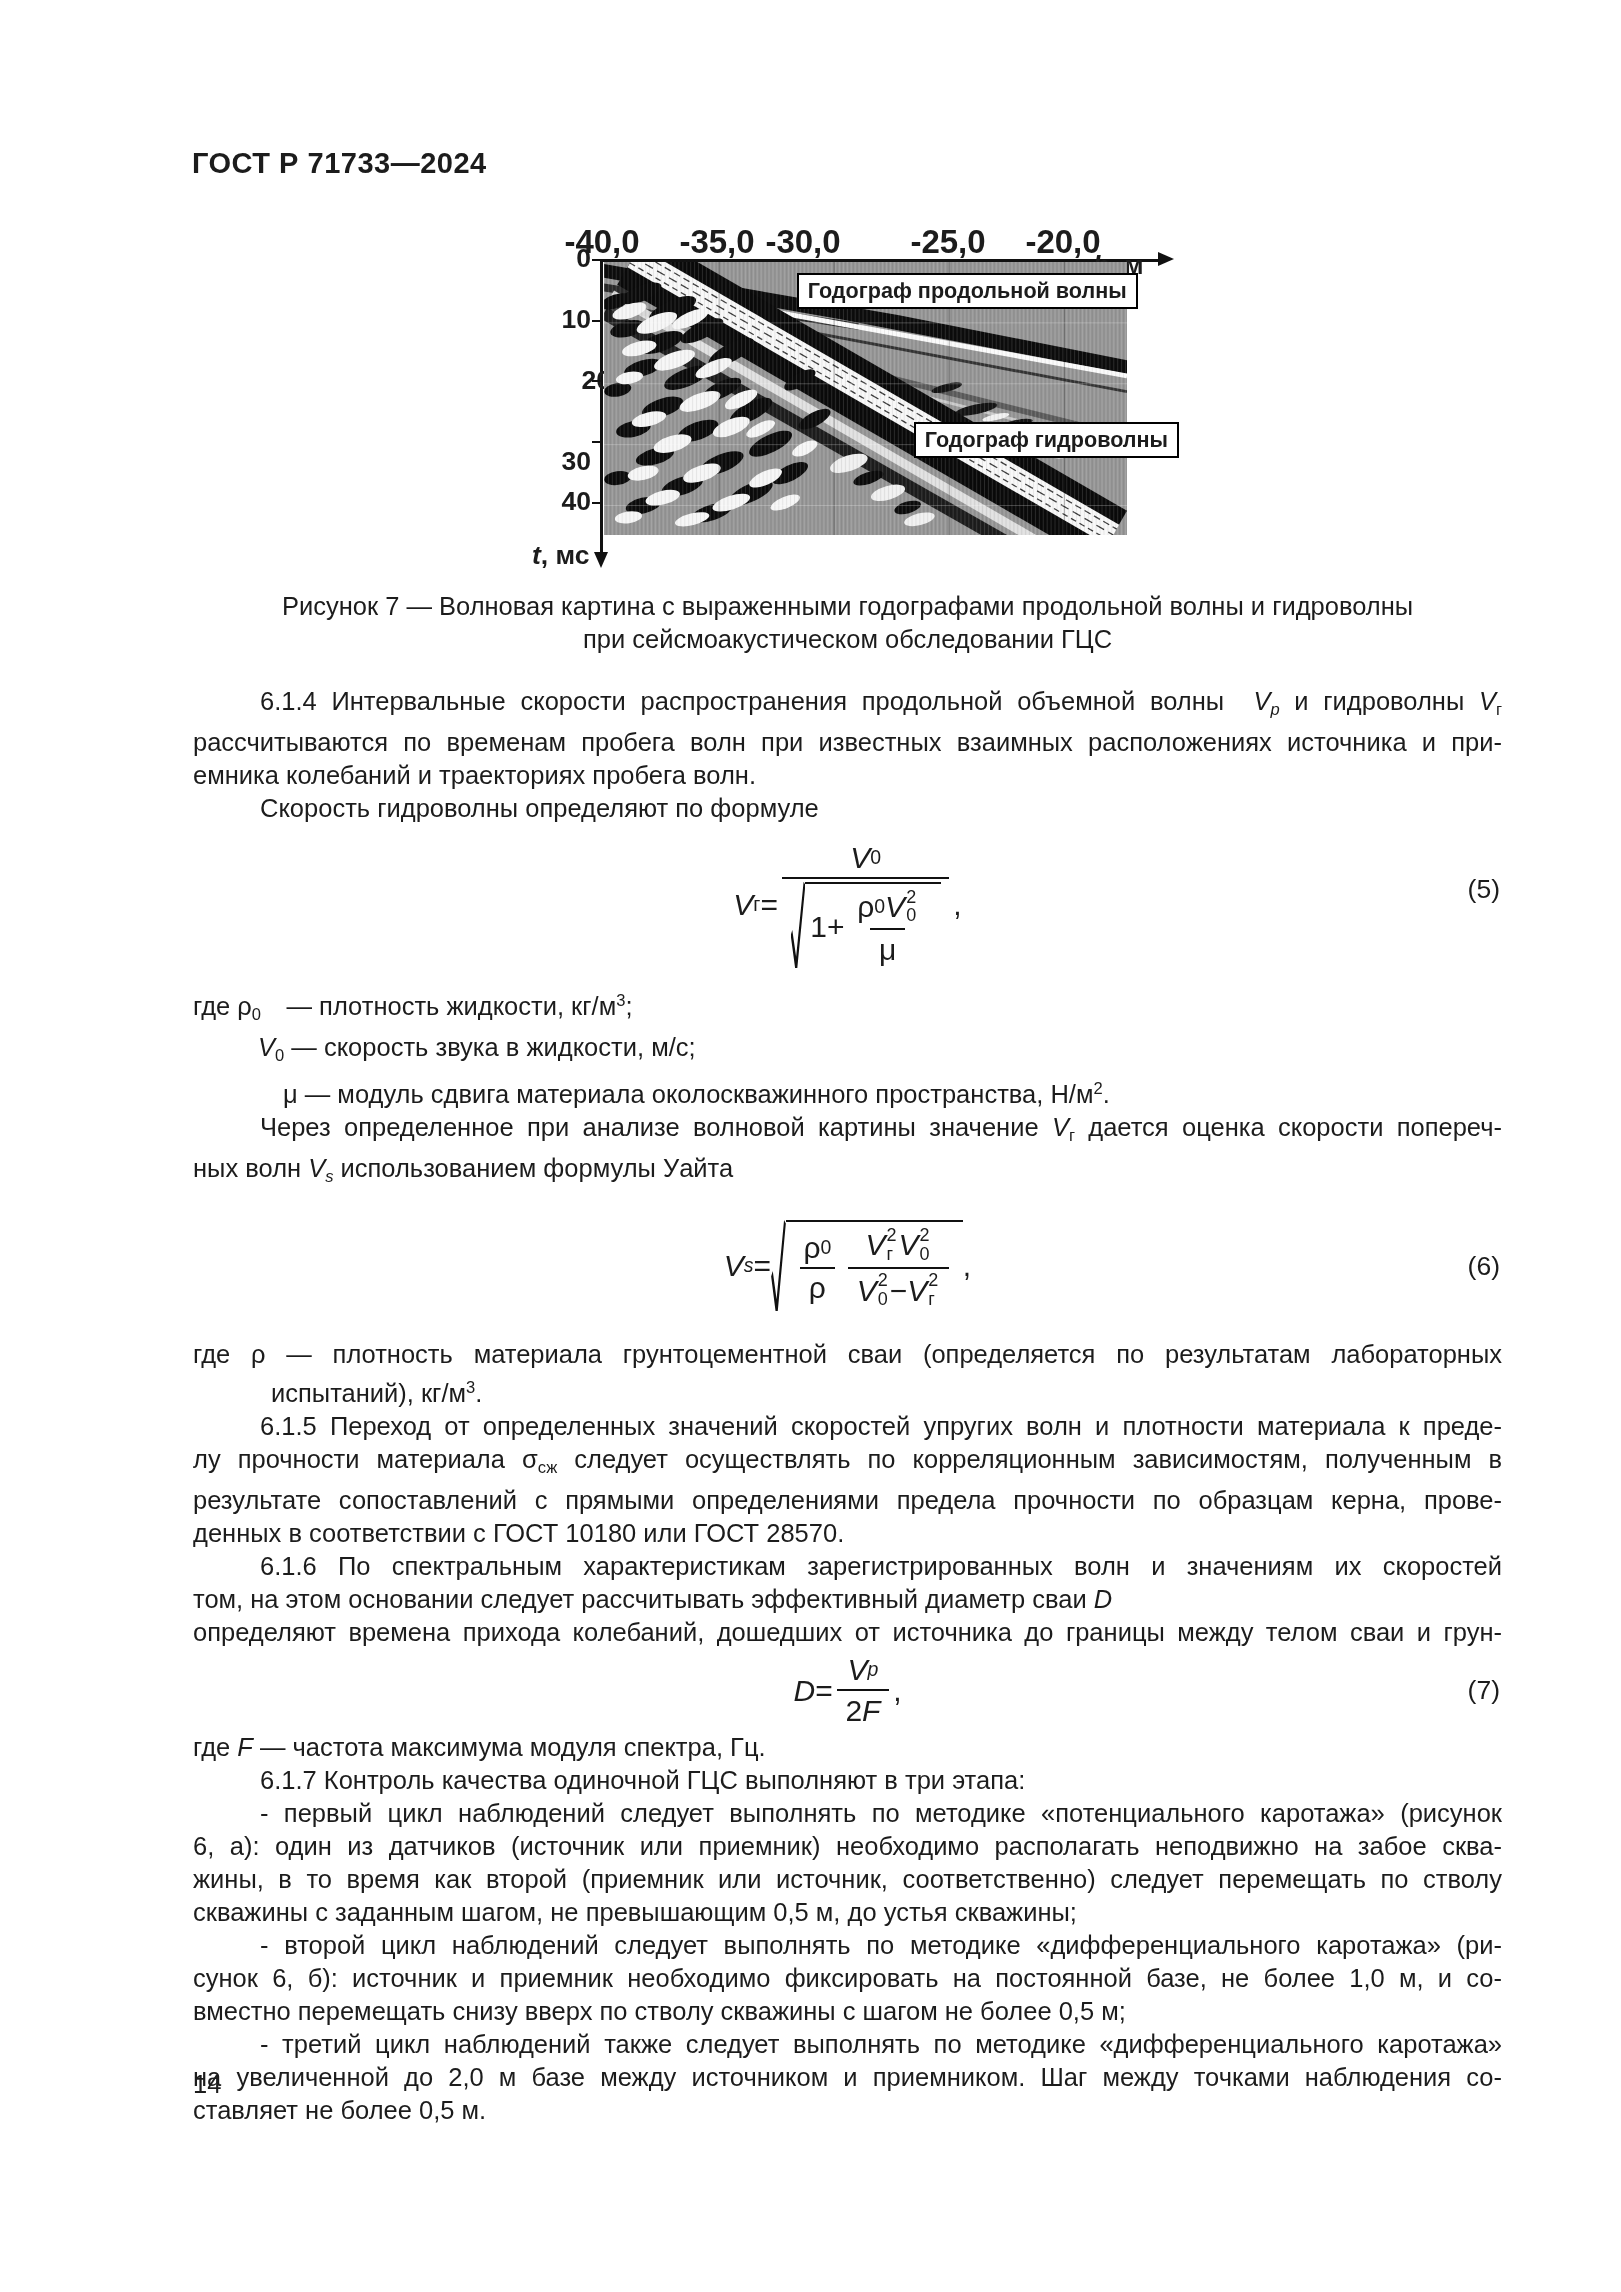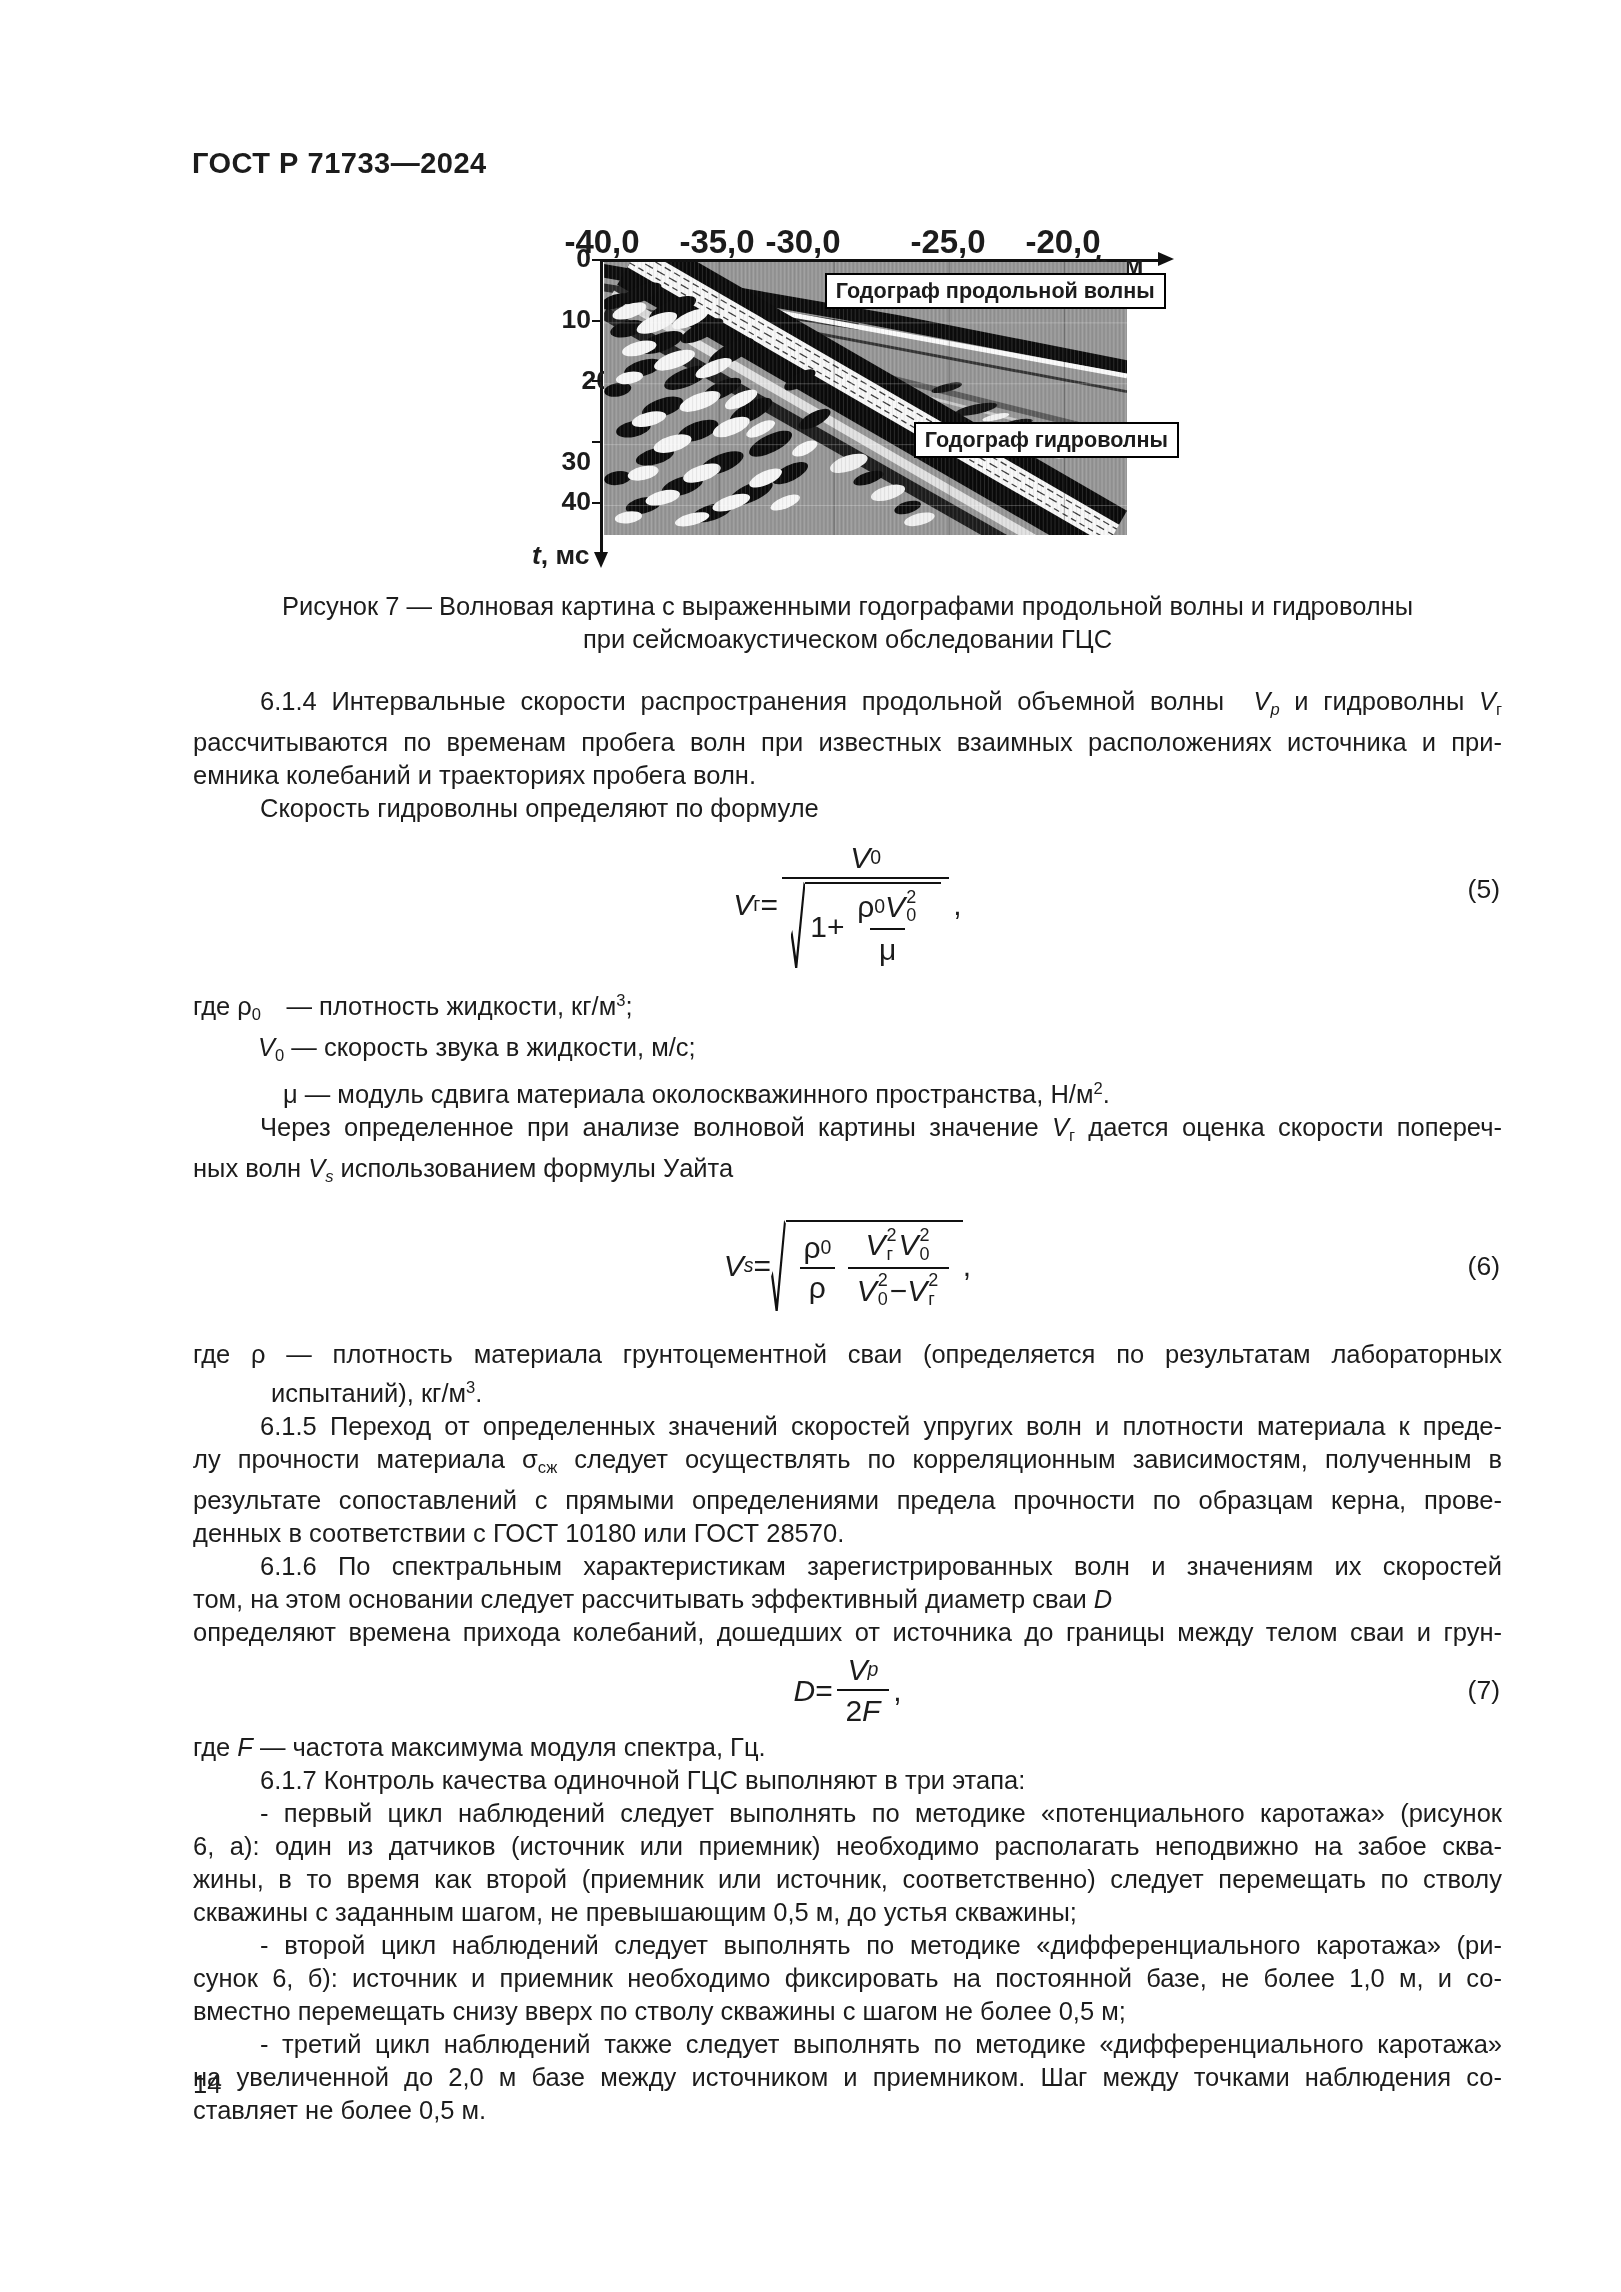--- a/index.html
+++ b/index.html
@@ -20,21 +20,21 @@
   .xtick-label{position:absolute;width:118px;text-align:center;font-size:33px;font-weight:bold;}
   .ytick-label{position:absolute;width:63px;text-align:right;font-size:26.5px;font-weight:bold;}
   .xtick-mark{position:absolute;width:2px;height:8.8px;background:#111;top:262px;}
   .ytick-mark{position:absolute;width:8.8px;height:2px;background:#111;left:592px;}
   .axis-title{position:absolute;font-size:26.5px;font-weight:bold;white-space:nowrap;}
   .ax-h{left:1093px;top:223px;margin-top:27px;}
   .ax-t{left:532px;top:540px;}
   .seismic{position:absolute;left:604px;top:262px;width:523px;height:273px;display:block;}
   .annot{position:absolute;border:2.9px solid #000;background:#fff;font-size:21.6px;font-weight:bold;
          padding:2.9px 8.8px;white-space:nowrap;line-height:1.2;}
-  .annot1{left:797px;top:273px;margin-left:28px;}
+  .annot1{left:797px;top:273px;}
   .annot2{left:914px;top:422px;}
 
   
   #content{position:absolute;left:193px;top:590px;width:1309px;font-size:25.5px;line-height:33px;}
   .line{min-height:33px;}
   .jline{text-align:justify;text-align-last:justify;}
   .cline{text-align:center;}
   .i{font-style:italic;}
   .sub{font-size:0.65em;vertical-align:-0.3em;}
   .sup{font-size:0.65em;vertical-align:0.55em;}

